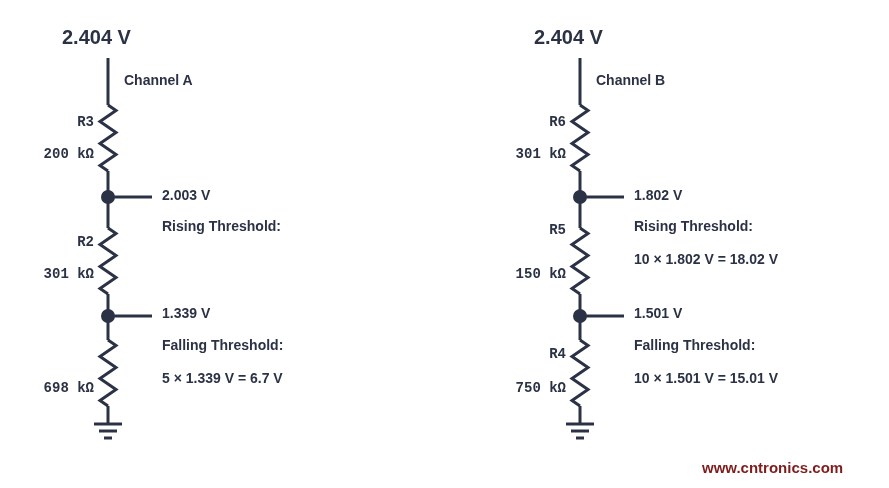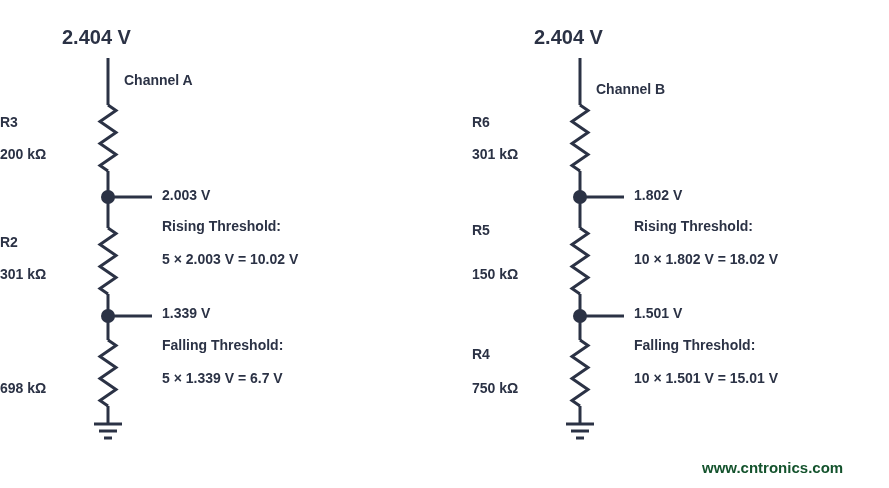--- a/index.html
+++ b/index.html
@@ -11,27 +11,27 @@
   .stage{position:relative;width:766px;height:488px;}
   .circuit-svg{position:absolute;left:0;top:0;}
   .lbl{
     position:absolute;
     font-weight:700;
     font-size:14px;
     color:#2b3245;
     white-space:nowrap;
     line-height:1.05;
   }
-  .rlbl{width:94px;text-align:left;}
+  .rlbl{width:94px;text-align:right;font-family:Liberation Mono, monospace;}
   .supply{font-size:20px;}
   .watermark{
     position:absolute;
     font-weight:700;
     font-size:15px;
-    color:#14532d;
+    color:#7f1d1d;
     white-space:nowrap;
   }
   .wire{stroke:#2b3245;stroke-width:3;fill:none;}
   .res{stroke:#2b3245;stroke-width:3;fill:none;stroke-linejoin:miter;}
   .dot{fill:#2b3245;stroke:none;}
 </style>
 </head>
 <body>
 
 <div class="stage">
@@ -82,33 +82,32 @@
   </svg>
 
   <div class="lbl supply" style="left:62px;top:27px">2.404 V</div>
   <div class="lbl" style="left:124px;top:73px">Channel A</div>
 
   <div class="lbl rlbl" style="left:0px;top:115px">R3</div>
   <div class="lbl rlbl" style="left:0px;top:147px">200 kΩ</div>
 
   <div class="lbl" style="left:162px;top:188px">2.003 V</div>
   <div class="lbl" style="left:162px;top:219px">Rising Threshold:</div>
-  <div class="lbl" style="left:162px;top:252px">5 × 2.003 V = 10.02 V</div>
 
   <div class="lbl rlbl" style="left:0px;top:235px">R2</div>
   <div class="lbl rlbl" style="left:0px;top:267px">301 kΩ</div>
 
   <div class="lbl" style="left:162px;top:306px">1.339 V</div>
   <div class="lbl" style="left:162px;top:338px">Falling Threshold:</div>
   <div class="lbl" style="left:162px;top:371px">5 × 1.339 V = 6.7 V</div>
 
   <div class="lbl rlbl" style="left:0px;top:381px">698 kΩ</div>
 
   <div class="lbl supply" style="left:534px;top:27px">2.404 V</div>
-  <div class="lbl" style="left:596px;top:82px">Channel B</div>
+  <div class="lbl" style="left:596px;top:73px">Channel B</div>
 
   <div class="lbl rlbl" style="left:472px;top:115px">R6</div>
   <div class="lbl rlbl" style="left:472px;top:147px">301 kΩ</div>
 
   <div class="lbl" style="left:634px;top:188px">1.802 V</div>
   <div class="lbl" style="left:634px;top:219px">Rising Threshold:</div>
   <div class="lbl" style="left:634px;top:252px">10 × 1.802 V = 18.02 V</div>
 
   <div class="lbl rlbl" style="left:472px;top:223px">R5</div>
   <div class="lbl rlbl" style="left:472px;top:267px">150 kΩ</div>

